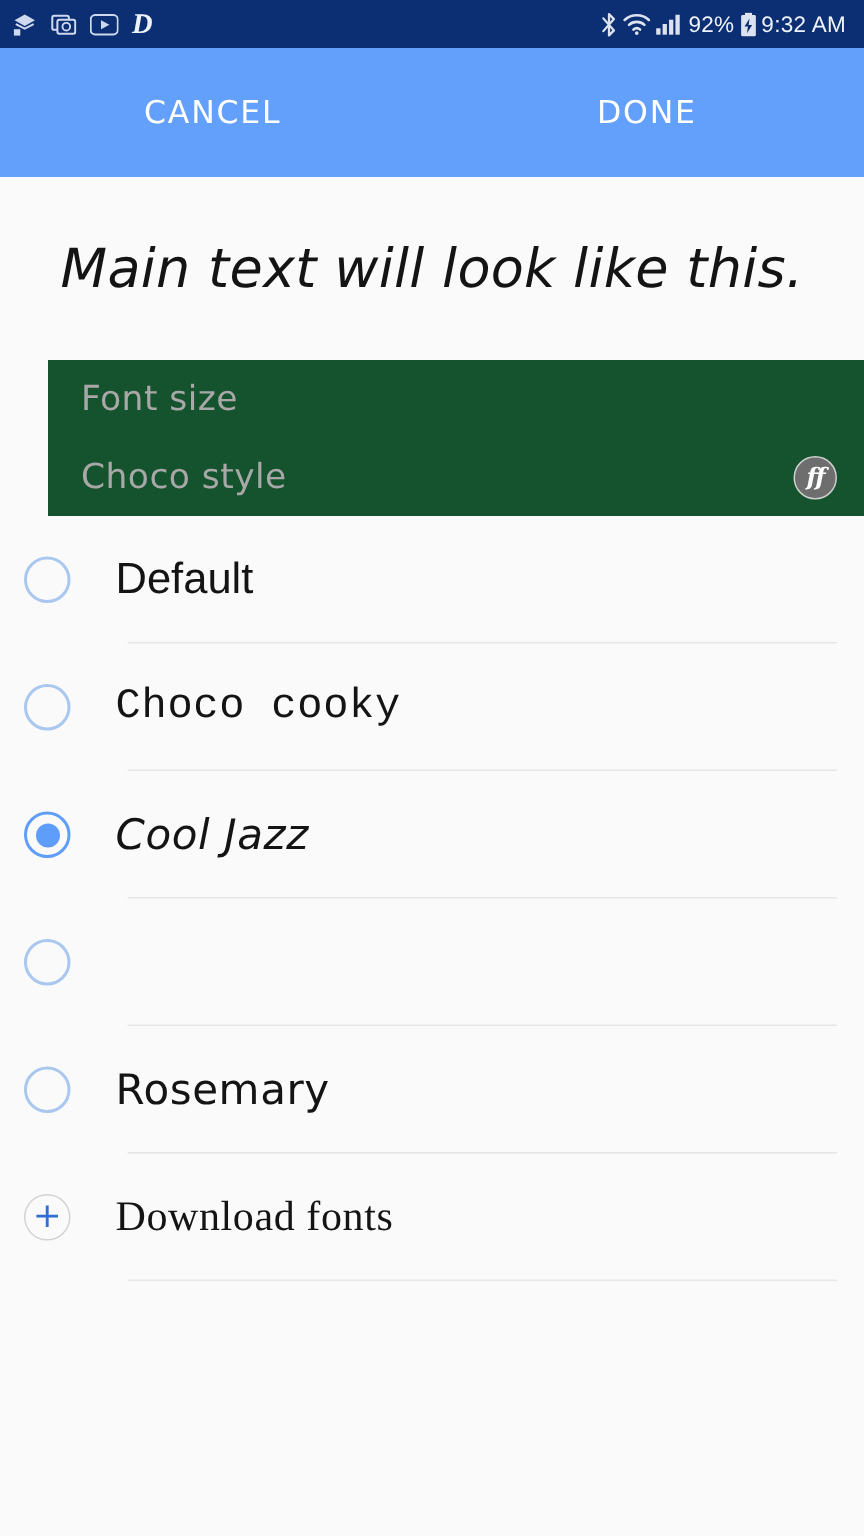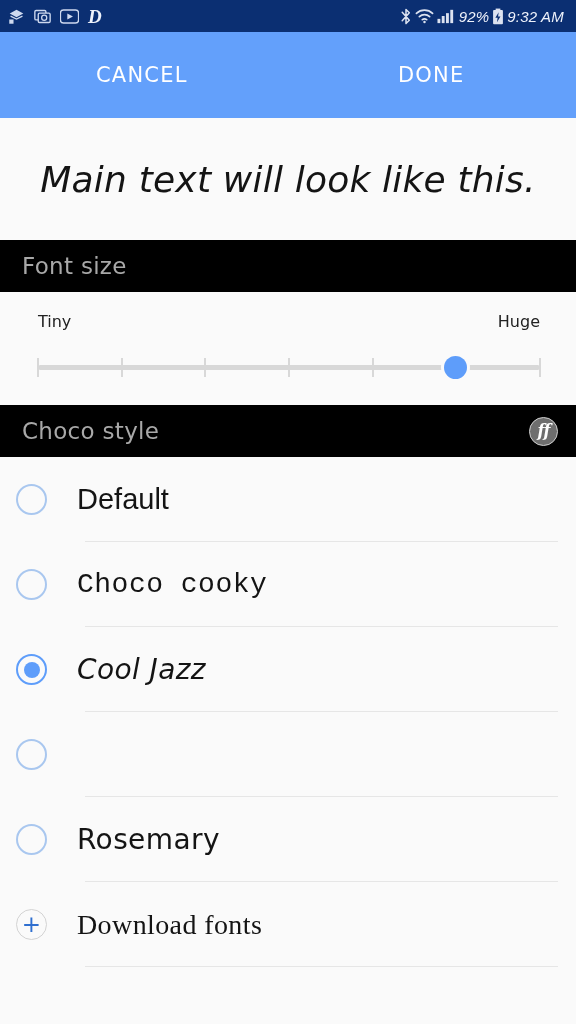--- a/index.html
+++ b/index.html
@@ -35,21 +35,21 @@
     justify-content: space-between;
     padding: 0 10px 0 8px;
     color: #eef2fb;
   }
   .status-left, .status-right {
     display: flex;
     align-items: center;
     gap: 9px;
     height: 100%;
   }
-  .status-right { gap: 3px; padding-right: 2px; font-style: italic; }
+  .status-right { gap: 3px; padding-right: 2px; }
   .sb-icon {
     display: inline-flex;
     align-items: center;
     justify-content: center;
     opacity: .92;
   }
   .sb-text {
     font-size: 15px;
     letter-spacing: .2px;
     color: #eef2fb;
@@ -105,25 +105,26 @@
     color: #141414;
     letter-spacing: .2px;
     text-align: center;
     white-space: nowrap;
   }
 
   
   .section-header {
     height: 52px;
     flex: 0 0 52px;
-    background: #000000;
+    background: #14532d;
     display: flex;
     align-items: center;
     padding: 0 18px 0 22px;
     justify-content: space-between;
+    margin-left: 32px;
   }
   .section-title {
     font-family: "DejaVu Sans", sans-serif;
     font-size: 23px;
     color: #a8a8a8;
     letter-spacing: .3px;
   }
   .ff-badge {
     width: 29px;
     height: 29px;
@@ -368,39 +369,20 @@
   </div>
 
   <div class="preview">
     <div class="preview-text">Main text will look like this.</div>
   </div>
 
   <div class="section-header">
     <span class="section-title">Font size</span>
   </div>
 
-  <div class="size-panel">
-    <div class="size-labels">
-      <span class="size-label">Tiny</span>
-      <span class="size-label">Huge</span>
-    </div>
-    <div class="slider" id="font-size-slider">
-      <div class="slider-track"></div>
-      <div id="slider-ticks">
-          <div class="slider-tick" style="left: calc(0% - 1px);"></div>
-          <div class="slider-tick" style="left: calc(16.6667% - 1px);"></div>
-          <div class="slider-tick" style="left: calc(33.3333% - 1px);"></div>
-          <div class="slider-tick" style="left: calc(50% - 1px);"></div>
-          <div class="slider-tick" style="left: calc(66.6667% - 1px);"></div>
-          <div class="slider-tick" style="left: calc(83.3333% - 1px);"></div>
-          <div class="slider-tick" style="left: calc(100% - 1px);"></div>
-        </div>
-      <div class="slider-thumb" id="slider-thumb" style="left: 83%;"></div>
-    </div>
-  </div>
 
   <div class="section-header">
     <span class="section-title">Choco style</span>
     <span class="ff-badge">ff</span>
   </div>
 
   <div class="font-list" id="font-list">
       <div class="font-row">
         <span class="radio"></span>
         <span class="font-name style-default">Default</span>

